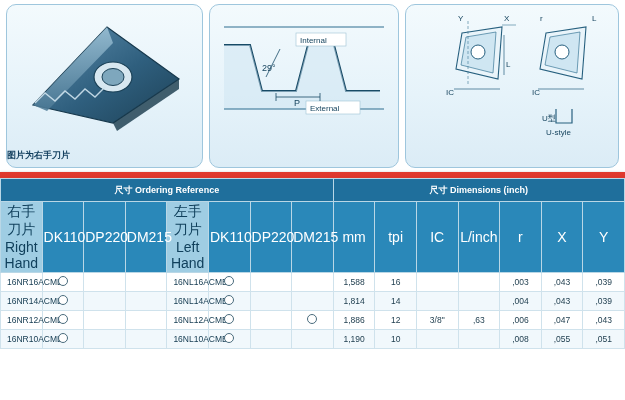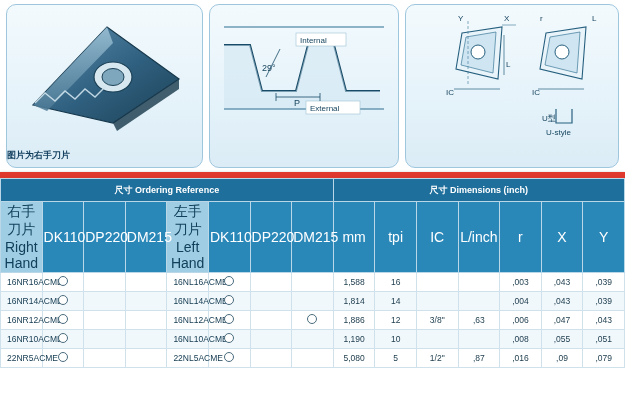--- a/index.html
+++ b/index.html
@@ -273,33 +273,16 @@
             <td></td>
             <td></td>
             <td>1,190</td>
             <td>10</td>
             <td></td>
             <td></td>
             <td>,008</td>
             <td>,055</td>
             <td>,051</td>
           </tr>
-          <tr>
-            <td class="name">22NR5ACME</td>
-            <td><span class="dot"></span></td>
-            <td></td>
-            <td></td>
-            <td class="name">22NL5ACME</td>
-            <td><span class="dot"></span></td>
-            <td></td>
-            <td></td>
-            <td>5,080</td>
-            <td>5</td>
-            <td>1/2"</td>
-            <td>,87</td>
-            <td>,016</td>
-            <td>,09</td>
-            <td>,079</td>
-          </tr>
         </tbody>
     </table>
   </div>
 </div>
 
 </body></html>

